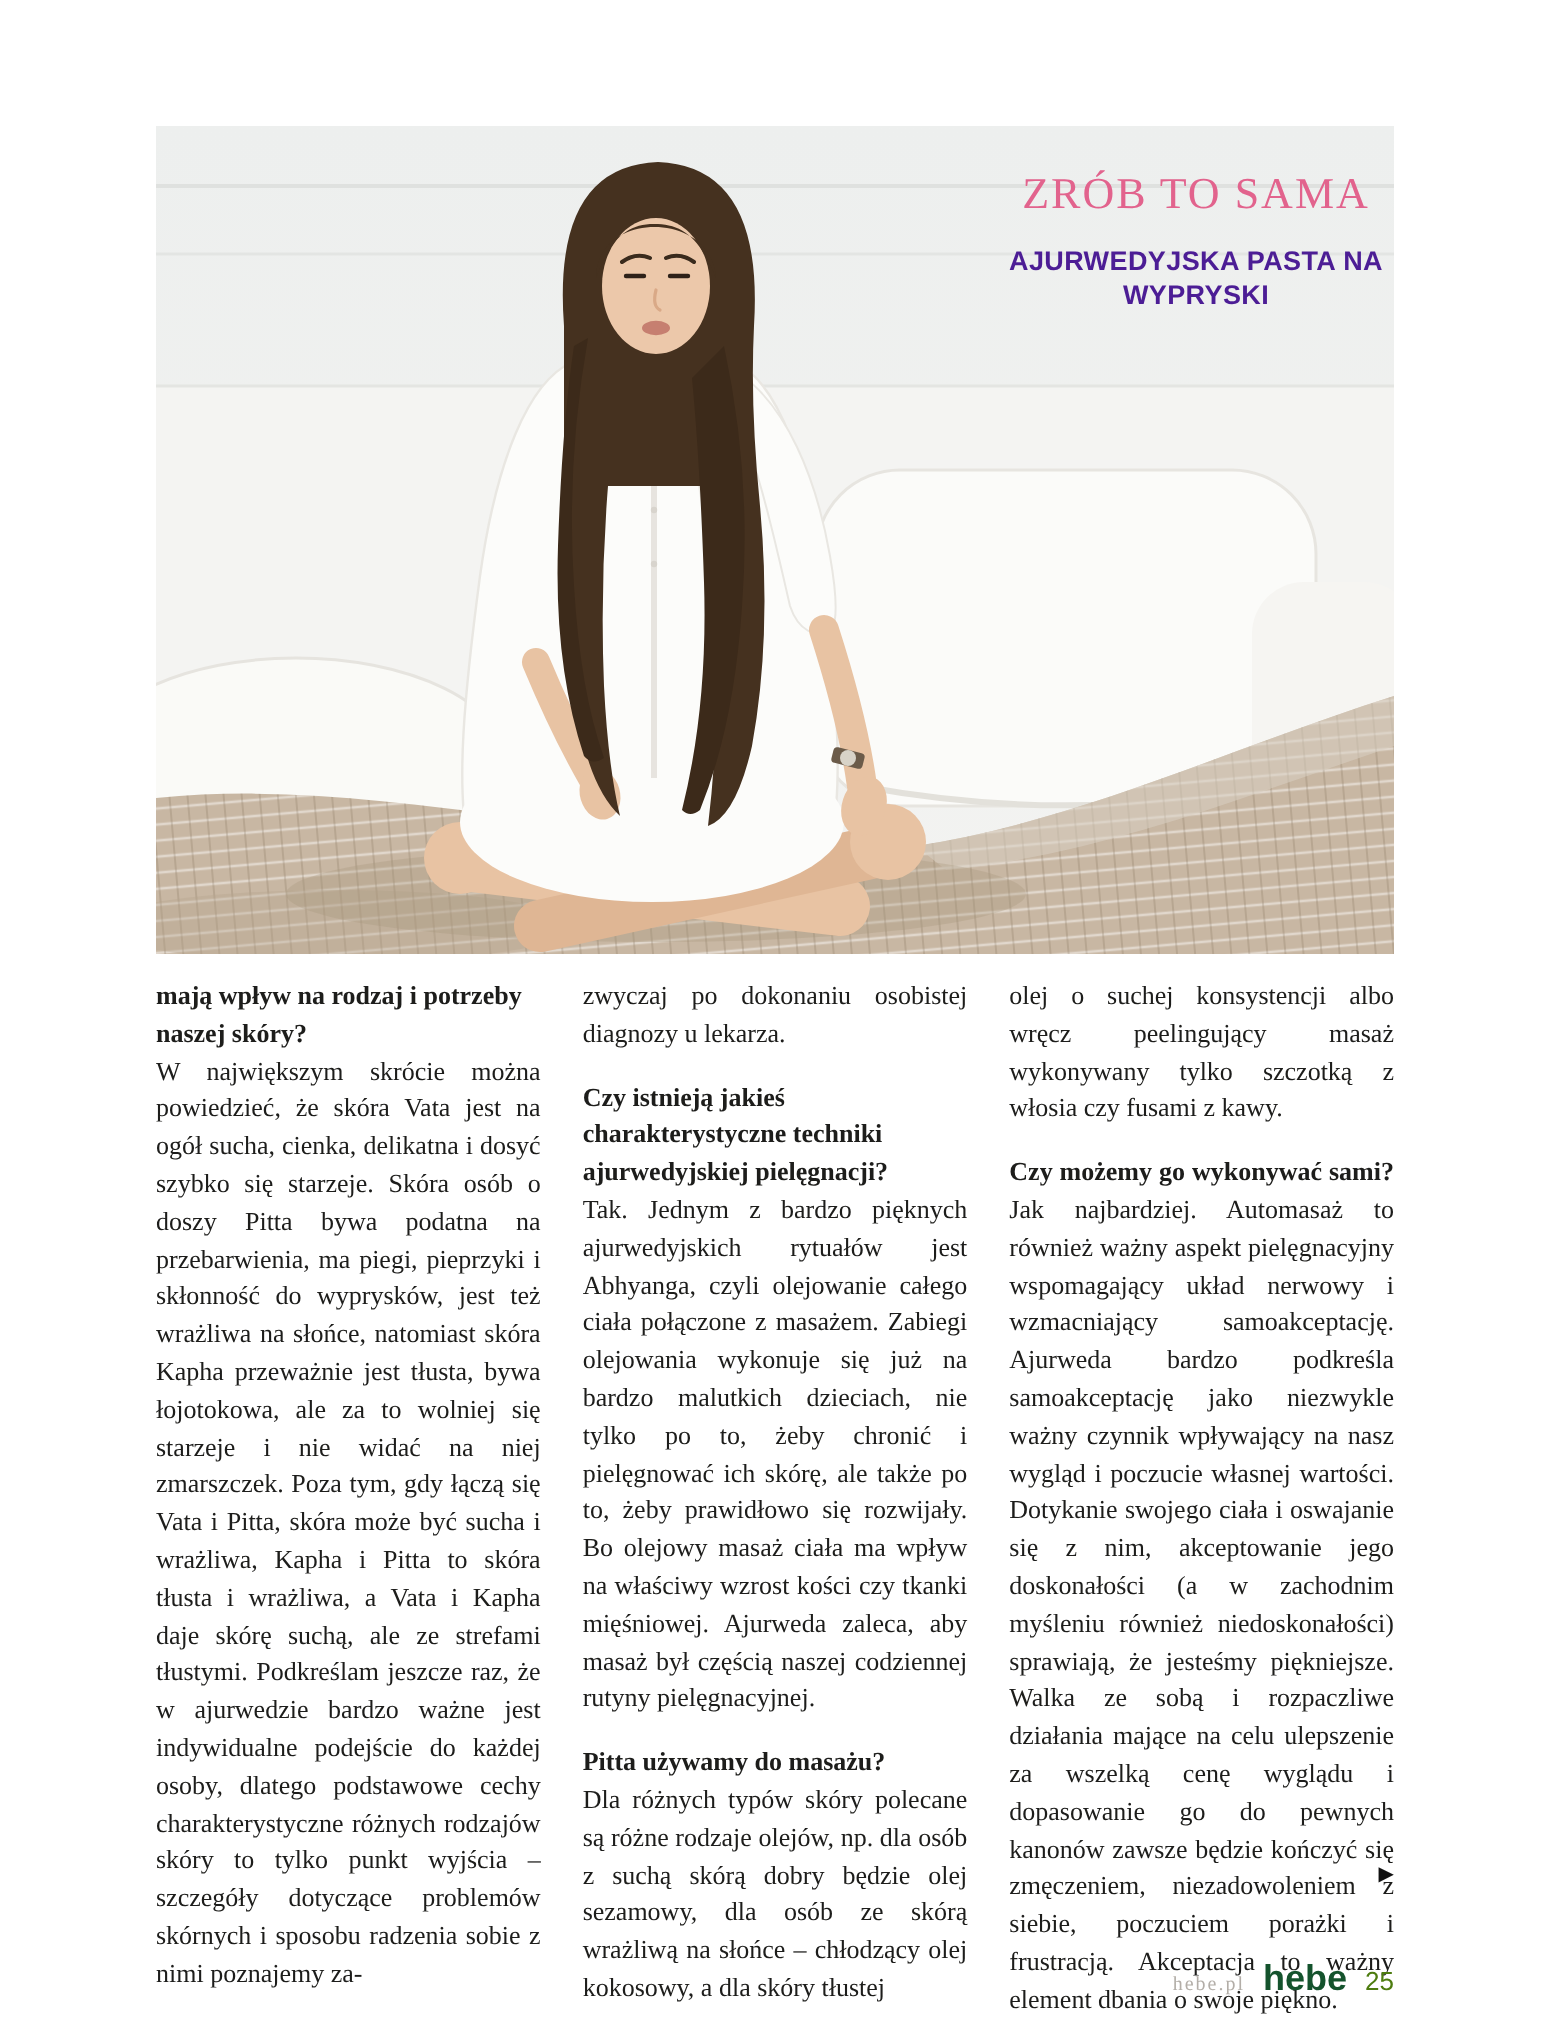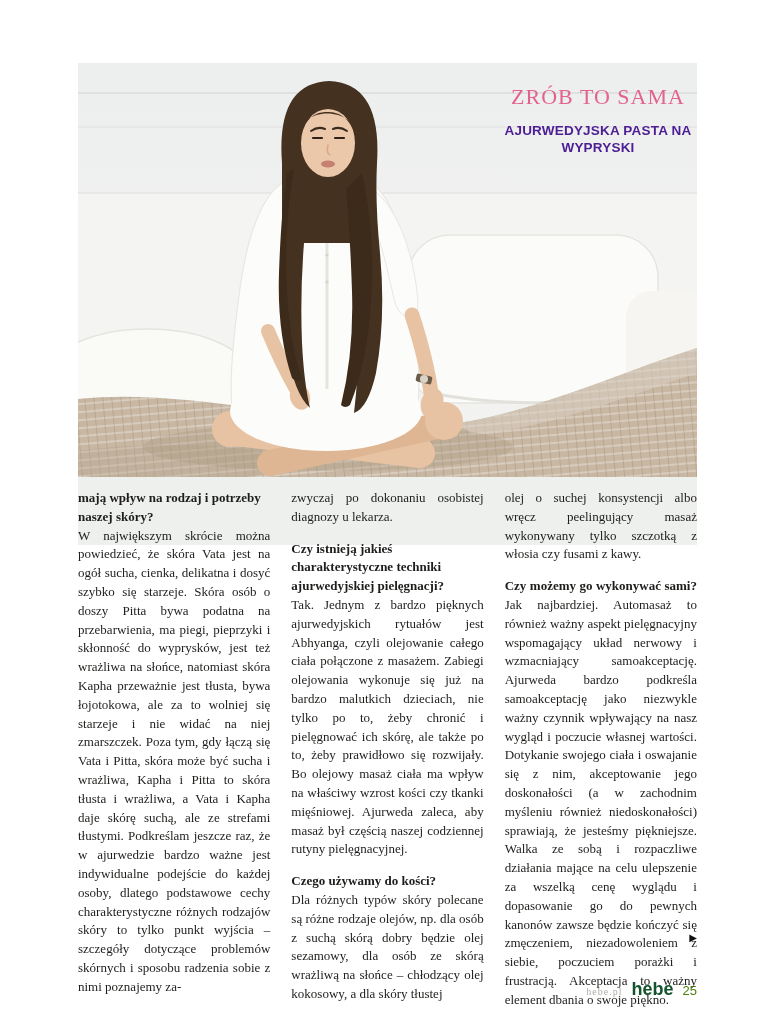--- a/index.html
+++ b/index.html
@@ -1,20 +1,20 @@
 <!DOCTYPE html>
 <html lang="pl"><head>
 <meta charset="utf-8">
 <style>
   html,body{margin:0;padding:0;background:#ffffff;}
   .page{position:relative;width:775px;height:1020px;background:#ffffff;overflow:hidden;
         font-family:"Liberation Serif", serif;}
 
   
-  .photo{position:absolute;left:78px;top:63px;width:619px;height:482px;overflow:hidden;background:#eef0ee;}
+  .photo{position:absolute;left:78px;top:63px;width:619px;height:414px;overflow:hidden;background:#eef0ee;}
   .photo svg{display:block;width:619px;height:414px;}
 
   
   .sidebar{position:absolute;top:22px;right:4px;width:190px;text-align:center;}
   .kicker{font-family:"Liberation Serif", serif;font-size:22px;line-height:24px;
           letter-spacing:1px;color:#e2638d;font-weight:400;}
   .s-title{margin-top:13px;font-family:"Liberation Sans", sans-serif;font-weight:700;
            font-size:13.5px;line-height:17px;color:#4c1d95;letter-spacing:.2px;}
   .s-body{margin-top:12px;font-family:"Liberation Sans", sans-serif;font-size:12.5px;
           line-height:20.8px;color:#2c2c2c;}
@@ -133,21 +133,21 @@
 
     <div class="col">
       <h3>mają wpływ na rodzaj i potrzeby naszej skóry?</h3>
       <p>W największym skrócie można powiedzieć, że skóra Vata jest na ogół sucha, cienka, delikatna i dosyć szybko się starzeje. Skóra osób o doszy Pitta bywa podatna na przebarwienia, ma piegi, pieprzyki i skłonność do wyprysków, jest też wrażliwa na słońce, natomiast skóra Kapha przeważnie jest tłusta, bywa łojotokowa, ale za to wolniej się starzeje i nie widać na niej zmarszczek. Poza tym, gdy łączą się Vata i Pitta, skóra może być sucha i wrażliwa, Kapha i Pitta to skóra tłusta i wrażliwa, a Vata i Kapha daje skórę suchą, ale ze strefami tłustymi. Podkreślam jeszcze raz, że w ajurwedzie bardzo ważne jest indywidualne podejście do każdej osoby, dlatego podstawowe cechy charakterystyczne różnych rodzajów skóry to tylko punkt wyjścia – szczegóły dotyczące problemów skórnych i sposobu radzenia sobie z nimi poznajemy za-</p>
     </div>
 
     <div class="col">
       <p>zwyczaj po dokonaniu osobistej diagnozy u lekarza.</p>
       <h3 class="blk-gap">Czy istnieją jakieś charakterystyczne techniki ajurwedyjskiej pielęgnacji?</h3>
       <p>Tak. Jednym z bardzo pięknych ajurwedyjskich rytuałów jest Abhyanga, czyli olejowanie całego ciała połączone z masażem. Zabiegi olejowania wykonuje się już na bardzo malutkich dzieciach, nie tylko po to, żeby chronić i pielęgnować ich skórę, ale także po to, żeby prawidłowo się rozwijały. Bo olejowy masaż ciała ma wpływ na właściwy wzrost kości czy tkanki mięśniowej. Ajurweda zaleca, aby masaż był częścią naszej codziennej rutyny pielęgnacyjnej.</p>
-      <h3 class="blk-gap">Czego używamy do kości?</h3>
+      <h3 class="blk-gap">Pitta używamy do masażu?</h3>
       <p>Dla różnych typów skóry polecane są różne rodzaje olejów, np. dla osób z suchą skórą dobry będzie olej sezamowy, dla osób ze skórą wrażliwą na słońce – chłodzący olej kokosowy, a dla skóry tłustej</p>
     </div>
 
     <div class="col">
       <p>olej o suchej konsystencji albo wręcz peelingujący masaż wykonywany tylko szczotką z włosia czy fusami z kawy.</p>
       <p class="qa blk-gap"><b>Czy możemy go wykonywać sami?</b> <span>Jak najbardziej. Automasaż to również ważny aspekt pielęgnacyjny wspomagający układ nerwowy i wzmacniający samoakceptację. Ajurweda bardzo podkreśla samoakceptację jako niezwykle ważny czynnik wpływający na nasz wygląd i poczucie własnej wartości. Dotykanie swojego ciała i oswajanie się z nim, akceptowanie jego doskonałości (a w zachodnim myśleniu również niedoskonałości) sprawiają, że jesteśmy piękniejsze. Walka ze sobą i rozpaczliwe działania mające na celu ulepszenie za wszelką cenę wyglądu i dopasowanie go do pewnych kanonów zawsze będzie kończyć się zmęczeniem, niezadowoleniem z siebie, poczuciem porażki i frustracją. Akceptacja to ważny element dbania o swoje piękno.</span></p>
       <span class="endmark">▶</span>
     </div>
 
   </div>

